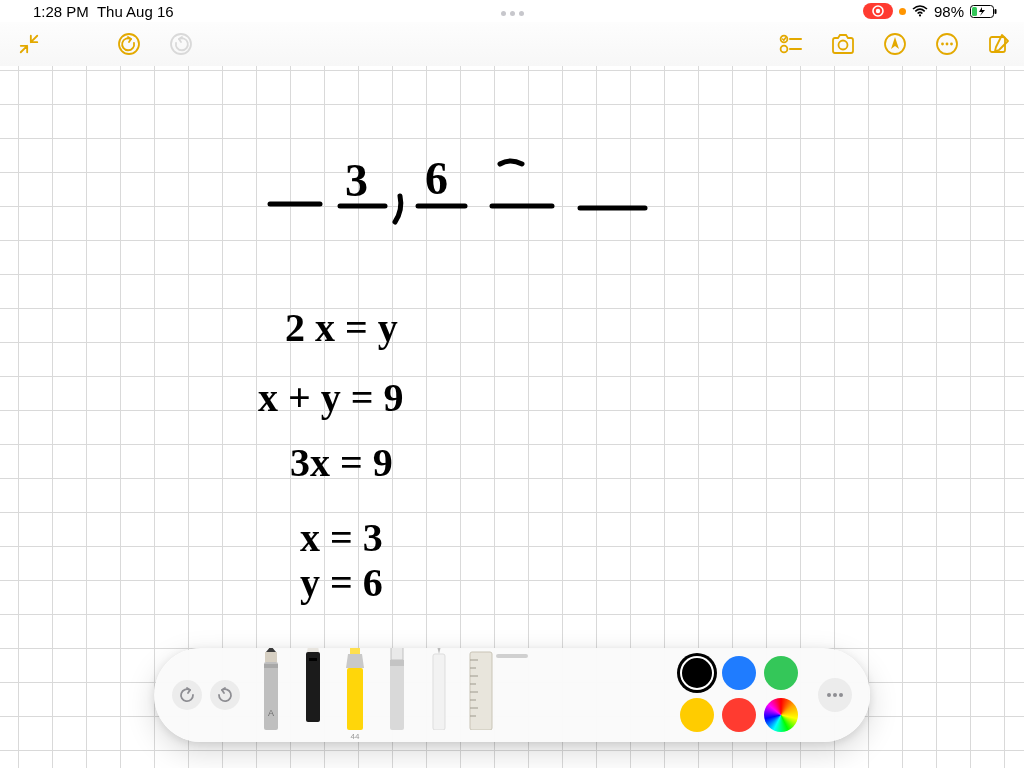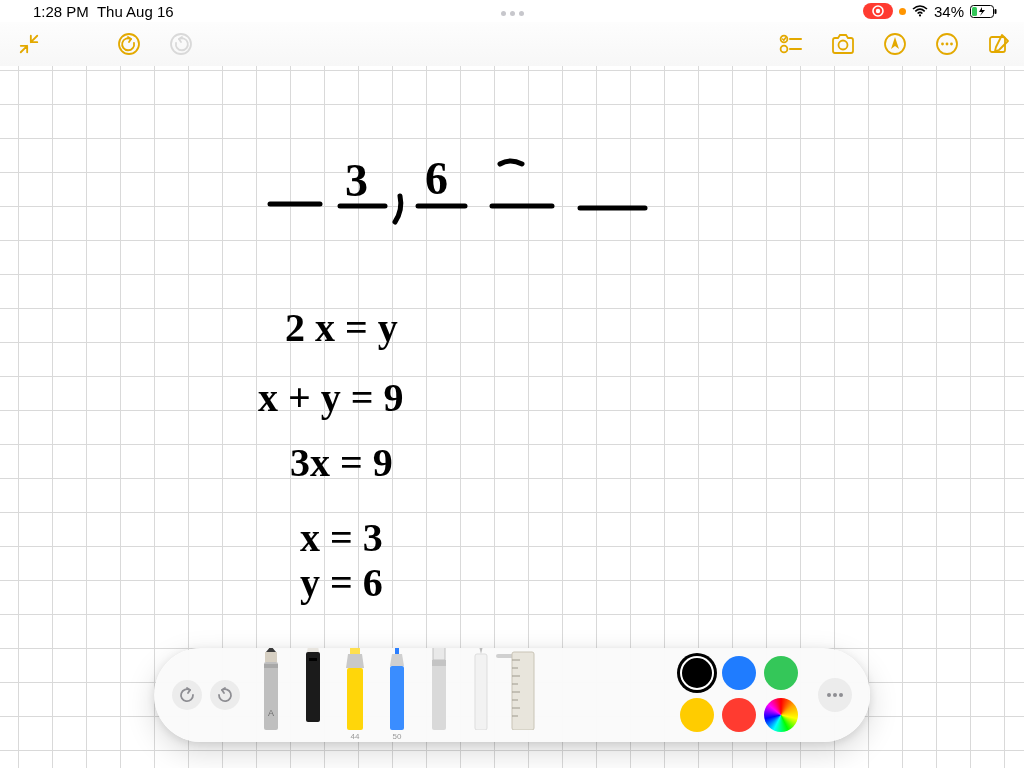--- a/index.html
+++ b/index.html
@@ -82,21 +82,21 @@
     <span class="orange-dot"></span>
     <span class="wifi-icon">
       <svg width="16" height="12" viewBox="0 0 16 12">
           <path d="M8 11 L8 11" stroke="#000"></path>
           <path d="M1 4 Q8 -2 15 4" fill="none" stroke="#000" stroke-width="1.6"></path>
           <path d="M3.3 6.3 Q8 2 12.7 6.3" fill="none" stroke="#000" stroke-width="1.6"></path>
           <path d="M5.6 8.5 Q8 6.3 10.4 8.5" fill="none" stroke="#000" stroke-width="1.6"></path>
           <circle cx="8" cy="10.4" r="1.1" fill="#000"></circle>
         </svg>
     </span>
-    <span>34%</span>
+    <span>98%</span>
     <span class="battery-icon">
       <svg width="28" height="13" viewBox="0 0 28 13">
         <rect x="0.5" y="0.5" width="23" height="12" rx="3" fill="none" stroke="#000"></rect>
         <rect x="24.5" y="4" width="2" height="5" rx="1" fill="#000"></rect>
         <rect x="2" y="2" width="5" height="9" rx="1.5" fill="#34c759"></rect>
         <path d="M12 2 L9 7 L12 7 L10 11 L15 5 L12 5 Z" fill="#000"></path>
       </svg>
     </span>
   </div>
 </div>
@@ -236,28 +236,20 @@
 
       <div class="tool">
         <svg width="30" height="84" viewBox="0 0 30 84">
           <rect x="10" y="0" width="10" height="8" fill="#ffe04d"></rect>
           <path d="M8 8 L22 8 L24 22 L6 22 Z" fill="#c9c9c9"></path>
           <rect x="7" y="22" width="16" height="62" rx="2" fill="#ffd60a"></rect>
         </svg>
         <span class="label">44</span>
       </div>
 
-      <div class="tool">
-        <svg width="30" height="84" viewBox="0 0 30 84">
-          <path d="M13 0 L17 0 L17 8 L13 8 Z" fill="#2b7fff"></path>
-          <path d="M10 8 L20 8 L22 20 L8 20 Z" fill="#d0d0d0"></path>
-          <rect x="8" y="20" width="14" height="64" rx="2" fill="#3a8dff"></rect>
-        </svg>
-        <span class="label">50</span>
-      </div>
 
       <div class="tool">
         <svg width="30" height="84" viewBox="0 0 30 84">
           <path d="M9 2 Q9 0 11 0 L19 0 Q21 0 21 2 L21 14 L9 14 Z" fill="#e9e9e9" stroke="#c0c0c0"></path>
           <rect x="8" y="14" width="14" height="70" rx="2" fill="#d9d9d9"></rect>
           <rect x="8" y="14" width="14" height="6" fill="#c4c4c4"></rect>
         </svg>
         <span class="label"></span>
       </div>
 

